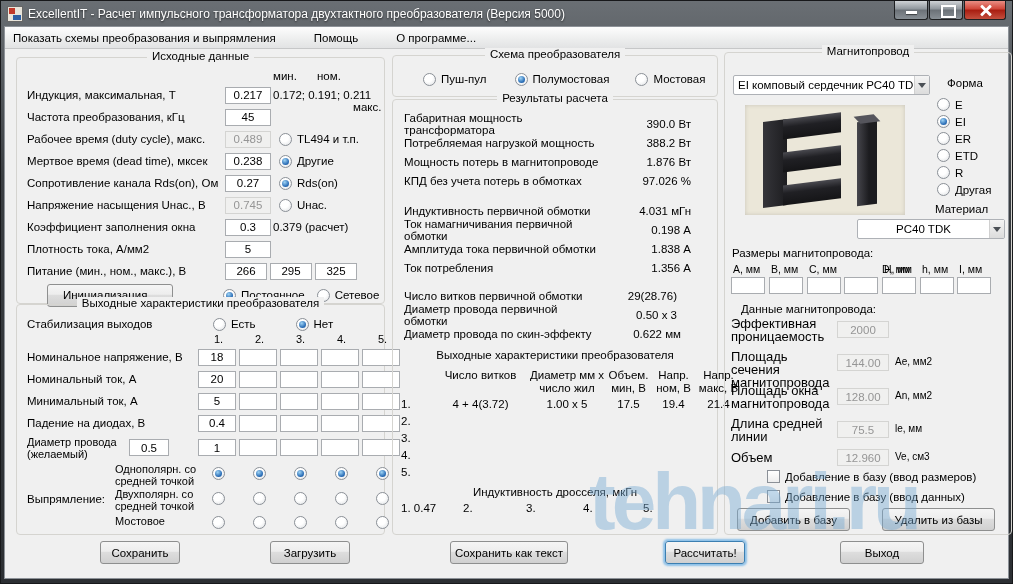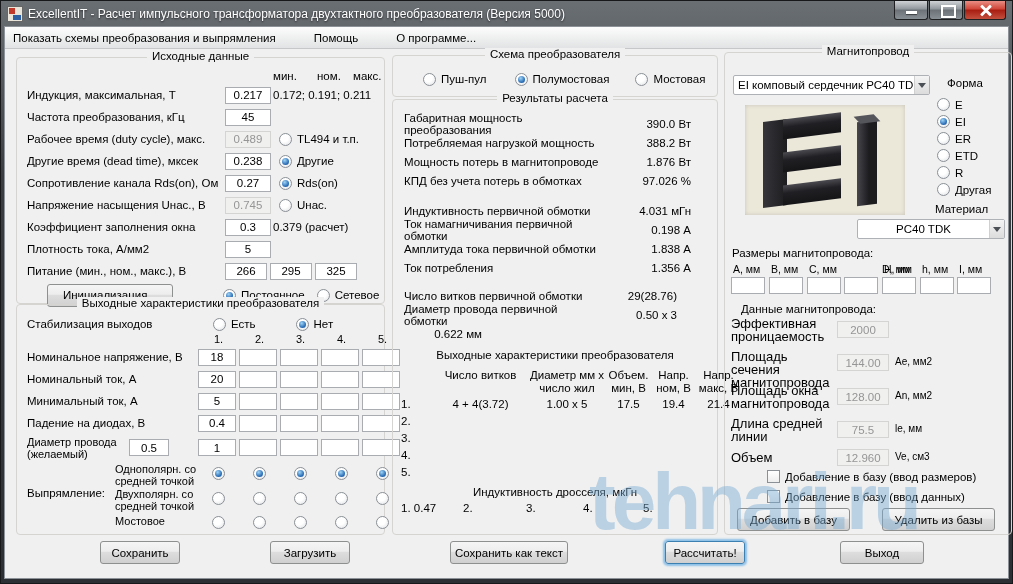--- a/index.html
+++ b/index.html
@@ -53,21 +53,21 @@
   .hdr3{position:relative;height:15px;}
   .hdr3 span{position:absolute;top:1px;}
   
   .cellrow{display:flex;align-items:center;height:22px;padding-left:10px;}
   .cellrow .lab2{width:171px;flex:none;}
   .cell{width:38px;flex:none;margin-right:3px;height:17px;}
   .colnums{display:flex;height:13px;padding-left:181px;font-size:11px;}
   .colnums span{width:41px;flex:none;text-align:center;}
   .rect{position:relative;height:72px;margin-top:2px;}
   .rect .rl{position:absolute;left:98px;width:100px;line-height:12px;font-size:11px;}
-  .rect .main{position:absolute;left:10px;top:24px;text-align:center;}
+  .rect .main{position:absolute;left:10px;top:30px;text-align:center;}
   .rect .rrow{position:absolute;left:181px;display:flex;}
   .rect .rrow .rad{margin:0 14px 0 14px;}
   
   .resrow{display:flex;align-items:center;height:19px;padding:0 14px 0 11px;}
   .resrow .rl2{flex:1;}
   .resrow .rv{width:100px;text-align:right;flex:none;padding-right:12px;}
   .midtitle{text-align:center;height:16px;}
   .mtbl-h{display:flex;padding-left:8px;text-align:center;line-height:13px;margin-top:4px;}
   .mtbl-r{display:flex;padding-left:8px;height:17px;align-items:center;text-align:center;}
   .c-num{width:32px;flex:none;text-align:left;}
@@ -121,41 +121,41 @@
     </div>
 
     <div class="client">
 
       <div class="g" style="left:11px;top:8px;width:369px;height:247px;">
         <div class="gt"><span>Исходные данные</span></div>
         <div style="padding-top:11px;">
           <div class="hdr3">
             <span style="left:256px;">мин.</span>
             <span style="left:300px;">ном.</span>
-            <span style="left:336px;">макс.</span>
+            <span style="left:336px;margin-top:31px;">макс.</span>
           </div>
           <div class="r">
             <span class="lab">Индукция, максимальная, Т</span>
             <input class="tb w46" value="0.217" style="">
             <span class="note">0.172; 0.191; 0.211</span>
           </div>
           <div class="r">
             <span class="lab">Частота преобразования, кГц</span>
             <input class="tb w46" value="45" style="">
           </div>
           <div class="r">
             <span class="lab">Рабочее время (duty cycle), макс.</span>
             <input class="tb w46 dis" disabled="" value="0.489" style="">
             <span class="radgrp">
                 <span class="rad"></span>
                 <span class="rlab">TL494 и т.п.</span>
               </span>
           </div>
           <div class="r">
-            <span class="lab">Другие время (dead time), мксек</span>
+            <span class="lab">Мертвое время (dead time), мксек</span>
             <input class="tb w46" value="0.238" style="">
             <span class="radgrp">
                 <span class="rad sel"></span>
                 <span class="rlab">Другие</span>
               </span>
           </div>
           <div class="r">
             <span class="lab">Сопротивление канала Rds(on), Ом</span>
             <input class="tb w46" value="0.27" style="">
             <span class="radgrp">
@@ -308,21 +308,21 @@
               <span class="rad"></span>
               <span class="rlab">Мостовая</span>
             </span>
         </div>
       </div>
 
       <div class="g" style="left:387px;top:50px;width:326px;height:436px;">
         <div class="gt"><span>Результаты расчета</span></div>
         <div style="padding-top:14px;">
           <div class="resrow">
-              <span class="rl2">Габаритная мощность преобразования</span>
+              <span class="rl2">Габаритная мощность трансформатора</span>
               <span class="rv">390.0 Вт</span>
             </div>
           <div class="resrow">
               <span class="rl2">Потребляемая нагрузкой мощность</span>
               <span class="rv">388.2 Вт</span>
             </div>
           <div class="resrow">
               <span class="rl2">Мощность потерь в магнитопроводе</span>
               <span class="rv">1.876 Вт</span>
             </div>
@@ -350,20 +350,21 @@
           <div style="height:9px;"></div>
           <div class="resrow">
               <span class="rl2">Число витков первичной обмотки</span>
               <span class="rv" style="padding-right:26px;">29(28.76)</span>
             </div>
           <div class="resrow">
               <span class="rl2">Диаметр провода первичной обмотки</span>
               <span class="rv" style="padding-right:26px;">0.50 x 3</span>
             </div>
           <div class="resrow">
+              <span class="rl2">Диаметр провода по скин-эффекту</span>
               <span class="rv" style="padding-right:22px;">0.622 мм</span>
             </div>
           <div class="midtitle" style="margin-top:6px;">Выходные характеристики преобразователя</div>
           <div class="mtbl-h">
             <span class="c-num"></span>
             <span class="c-turn">Число витков</span>
             <span class="c-diam">Диаметр мм х число жил</span>
             <span class="c-v">Объем. мин, В</span>
             <span class="c-v">Напр. ном, В</span>
             <span class="c-v">Напр. макс, В</span>

